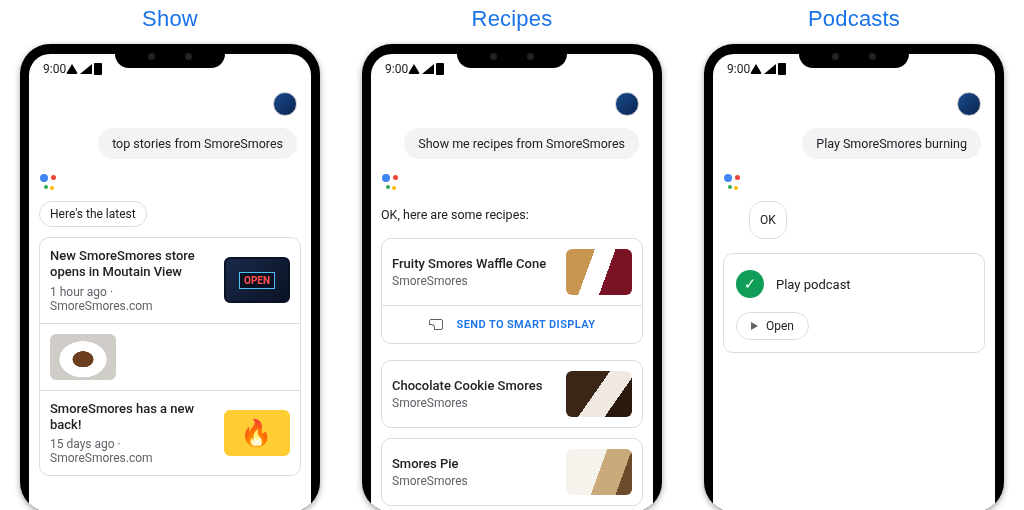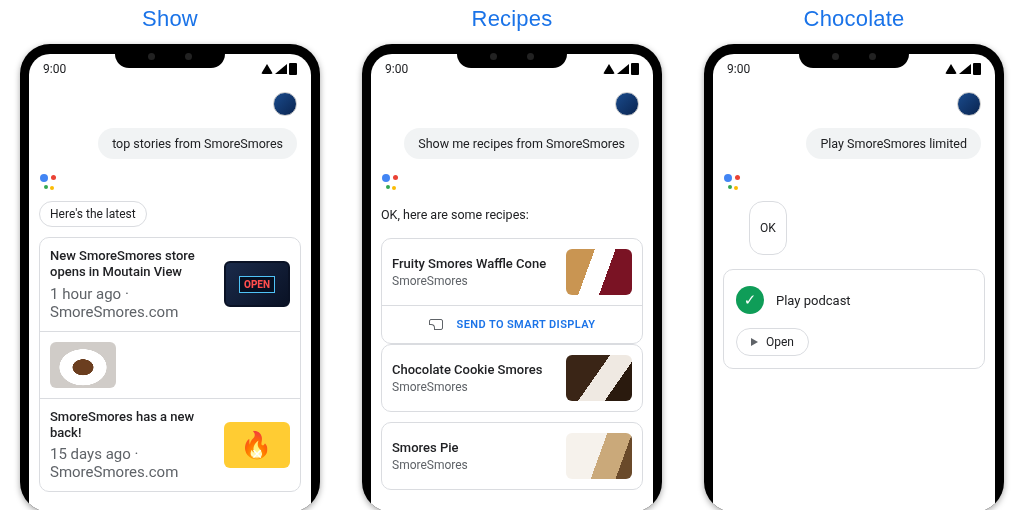--- a/index.html
+++ b/index.html
@@ -13,21 +13,21 @@
   *{box-sizing:border-box;margin:0;padding:0;font-family:-apple-system,BlinkMacSystemFont,"Segoe UI",Roboto,Arial,sans-serif}
   body{background:#fff;display:flex;justify-content:space-around;align-items:flex-start;gap:30px;padding:6px 14px 0}
   .col{display:flex;flex-direction:column;align-items:center;gap:8px;flex:1;min-width:0}
   .hdr{color:var(--blue);font-size:22px;font-weight:400;letter-spacing:.2px;margin-bottom:4px;font-family:"Product Sans","Google Sans",Arial,sans-serif}
   .phone{width:300px;height:468px;background:#000;border-radius:30px;padding:10px 9px 0;position:relative;overflow:hidden;box-shadow:0 2px 6px rgba(0,0,0,.35)}
   .phone::after{content:"";position:absolute;right:-4px;top:130px;width:4px;height:70px;background:#000;border-radius:2px}
   .phone::before{content:"";position:absolute;left:-4px;top:130px;width:4px;height:46px;background:#000;border-radius:2px}
   .notch{position:absolute;top:0;left:50%;transform:translateX(-50%);width:110px;height:24px;background:#000;border-radius:0 0 14px 14px;z-index:5;display:flex;align-items:center;justify-content:center;gap:30px}
   .dot{width:7px;height:7px;border-radius:50%;background:#222}
   .screen{width:100%;height:100%;background:#fff;border-radius:21px 21px 0 0;overflow:hidden;display:flex;flex-direction:column}
-  .status{height:30px;display:flex;align-items:center;justify-content:space-between;padding:0 14px;font-size:12px;color:var(--ink);position:relative;z-index:3}
+  .status{height:30px;display:flex;align-items:center;justify-content:flex-start;padding:0 14px;font-size:12px;color:var(--ink);position:relative;z-index:3}
   .sicons{display:flex;align-items:center;gap:2px}
   .tri{width:0;height:0;border-style:solid;border-width:0 0 10px 12px;border-color:transparent transparent #000 transparent}
   .wifi{width:0;height:0;border-left:6px solid transparent;border-right:6px solid transparent;border-bottom:10px solid #000;border-radius:2px}
   .batt{width:8px;height:12px;background:#000;border-radius:1px}
   .content{flex:1;overflow:hidden;padding:6px 10px 0 10px}
   .avrow{display:flex;justify-content:flex-end;padding:2px 4px 6px}
   .avatar{width:24px;height:24px;border-radius:50%;background:linear-gradient(135deg,#1a4b8c,#0a2450);border:1px solid #ccc}
   .query{display:flex;justify-content:flex-end;margin:6px 4px 14px}
   .qbubble{background:var(--chip);padding:8px 14px;border-radius:18px;font-size:12.5px;color:var(--ink)}
   .assistant-row{display:flex;align-items:center;gap:0;margin-bottom:10px}
@@ -37,36 +37,36 @@
   .ga-r{width:5px;height:5px;background:#ea4335;top:2px;right:1px}
   .ga-y{width:4px;height:4px;background:#fbbc04;bottom:1px;right:3px}
   .ga-g{width:4px;height:4px;background:#34a853;bottom:2px;left:5px}
   .reply{display:inline-block;background:transparent;font-size:12.5px;color:var(--ink);padding:6px 12px;margin-left:0}
   .reply.chip{border:1px solid var(--border);border-radius:14px;padding:5px 10px;font-size:12px}
   .card{border:1px solid var(--border);border-radius:10px;overflow:hidden}
   .row{display:flex;align-items:center;padding:10px;gap:10px;border-top:1px solid var(--border)}
   .row:first-child{border-top:none}
   .row .txt{flex:1;min-width:0}
   .title{font-size:13px;color:var(--ink);line-height:1.25;font-weight:500}
-  .meta{font-size:15px;color:var(--grey);margin-top:4px}
+  .meta{font-size:12px;color:var(--grey);margin-top:4px}
   .source{font-size:12px;color:var(--grey);margin-top:2px}
   .thumb{width:66px;height:46px;border-radius:6px;flex-shrink:0;background:#e0e0e0;background-size:cover;background-position:center}
   .thumb.open{background:linear-gradient(135deg,#1a2a4a,#0a1225);display:flex;align-items:center;justify-content:center;color:#ff4d4d;font-weight:800;font-size:10px;border:2px solid #0a1225}
   .thumb.open span{background:#061022;padding:2px 4px;border:1px solid #4fc3f7}
   .thumb.mug{background:radial-gradient(ellipse at 50% 55%,#6b3e1f 0 22%,#fff 23% 50%,#d0ccc8 51% 100%)}
   .thumb.fire{background:radial-gradient(circle at 50% 45%,#ffbb55 0 10%,#ff7a00 11% 25%,#1a0d07 30% 100%)}
   .thumb.logo{background:#ffcc33;display:flex;align-items:center;justify-content:center;font-size:26px;position:relative}
   .thumb.logo::after{content:"✕";position:absolute;color:#fff;font-size:14px;bottom:6px}
   .thumb.cone{background:linear-gradient(110deg,#c99552 0 35%,#fff 35% 60%,#7a1324 60% 100%)}
   .thumb.cookie{background:linear-gradient(125deg,#3a2516 0 45%,#efe9e2 45% 72%,#2a1a0e 72% 100%)}
   .thumb.pie{background:linear-gradient(110deg,#f6f2ec 0 50%,#caa97a 50% 80%,#6a4a2a 80% 100%)}
   .sendbtn{display:flex;align-items:center;justify-content:center;gap:14px;height:38px;color:var(--blue);font-size:11px;font-weight:600;letter-spacing:.4px;border-top:1px solid var(--border)}
   .cast{width:14px;height:11px;border:1.5px solid var(--grey);border-radius:2px;position:relative}
   .cast::after{content:"";position:absolute;left:-1px;bottom:-1px;width:5px;height:5px;border-top:1.5px solid var(--grey);border-right:1.5px solid var(--grey);border-radius:0 4px 0 0;background:#fff}
-  .ok{padding:19px 10px;font-size:12px;border:1px solid var(--border);border-radius:14px;display:inline-block;margin-left:26px;margin-bottom:14px;color:var(--ink)}
+  .ok{padding:11px 10px;font-size:12px;border:1px solid var(--border);border-radius:14px;display:inline-block;margin-left:26px;margin-bottom:14px;color:var(--ink)}
   .pcard{border:1px solid var(--border);border-radius:10px;padding:12px}
   .pline{display:flex;align-items:center;gap:12px;padding:4px 0}
   .check{width:28px;height:28px;border-radius:50%;background:var(--green);color:#fff;display:flex;align-items:center;justify-content:center;font-size:15px}
   .openbtn{display:inline-flex;align-items:center;gap:8px;border:1px solid var(--border);border-radius:16px;padding:6px 14px;font-size:12px;color:var(--ink);margin-top:10px}
   .play{width:0;height:0;border-left:7px solid #5f6368;border-top:4.5px solid transparent;border-bottom:4.5px solid transparent}
 </style>
 </head>
 <body>
 
 <div class="col">
@@ -165,21 +165,21 @@
               <div class="title">Fruity Smores Waffle Cone</div>
               <div class="source">SmoreSmores</div>
             </div>
             <div class="thumb cone"></div>
           </div>
           <div class="sendbtn">
             <span class="cast"></span>
             <span>SEND TO SMART DISPLAY</span>
           </div>
         </div>
-        <div class="card" style="margin-top:0">
+        <div class="card" style="margin-top:16px">
           <div class="row">
             <div class="txt">
               <div class="title">Chocolate Cookie Smores</div>
               <div class="source">SmoreSmores</div>
             </div>
             <div class="thumb cookie"></div>
           </div>
         </div>
         <div class="card" style="margin-top:10px">
           <div class="row">
@@ -189,41 +189,41 @@
             </div>
             <div class="thumb pie"></div>
           </div>
         </div>
       </div>
     </div>
   </div>
 </div>
 
 <div class="col">
-  <div class="hdr">Chocolate</div>
+  <div class="hdr">Podcasts</div>
   <div class="phone">
     <div class="notch">
         <span class="dot"></span>
         <span class="dot"></span>
       </div>
     <div class="screen">
       <div class="status">
         <span>9:00</span>
         <span class="sicons">
             <span class="wifi"></span>
             <span class="tri"></span>
             <span class="batt"></span>
           </span>
       </div>
       <div class="content">
         <div class="avrow">
             <div class="avatar"></div>
           </div>
         <div class="query">
-            <div class="qbubble">Play SmoreSmores limited</div>
+            <div class="qbubble">Play SmoreSmores burning</div>
           </div>
         <div class="assistant-row">
           <span class="ga-icon">
               <span class="ga-b"></span>
               <span class="ga-r"></span>
               <span class="ga-y"></span>
               <span class="ga-g"></span>
             </span>
         </div>
         <div><span class="ok">OK</span></div>

